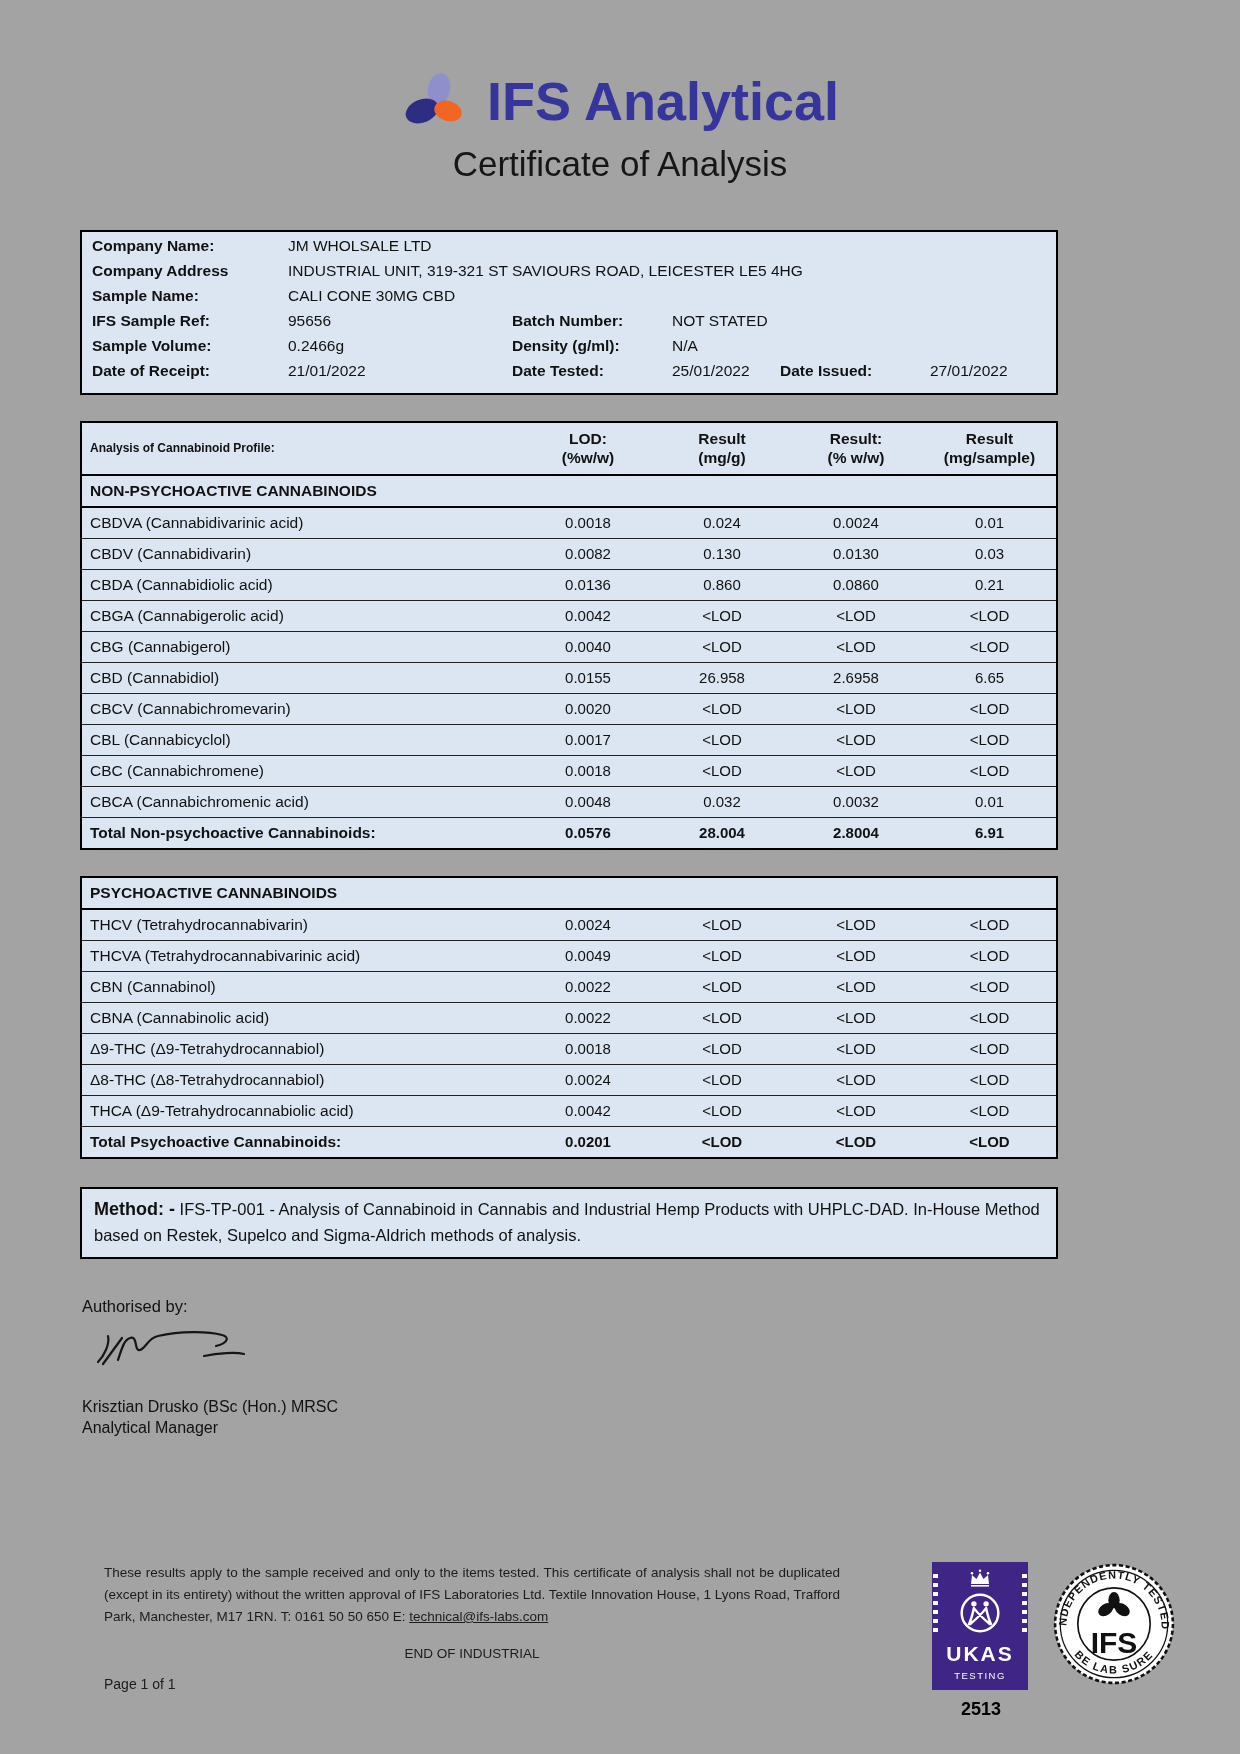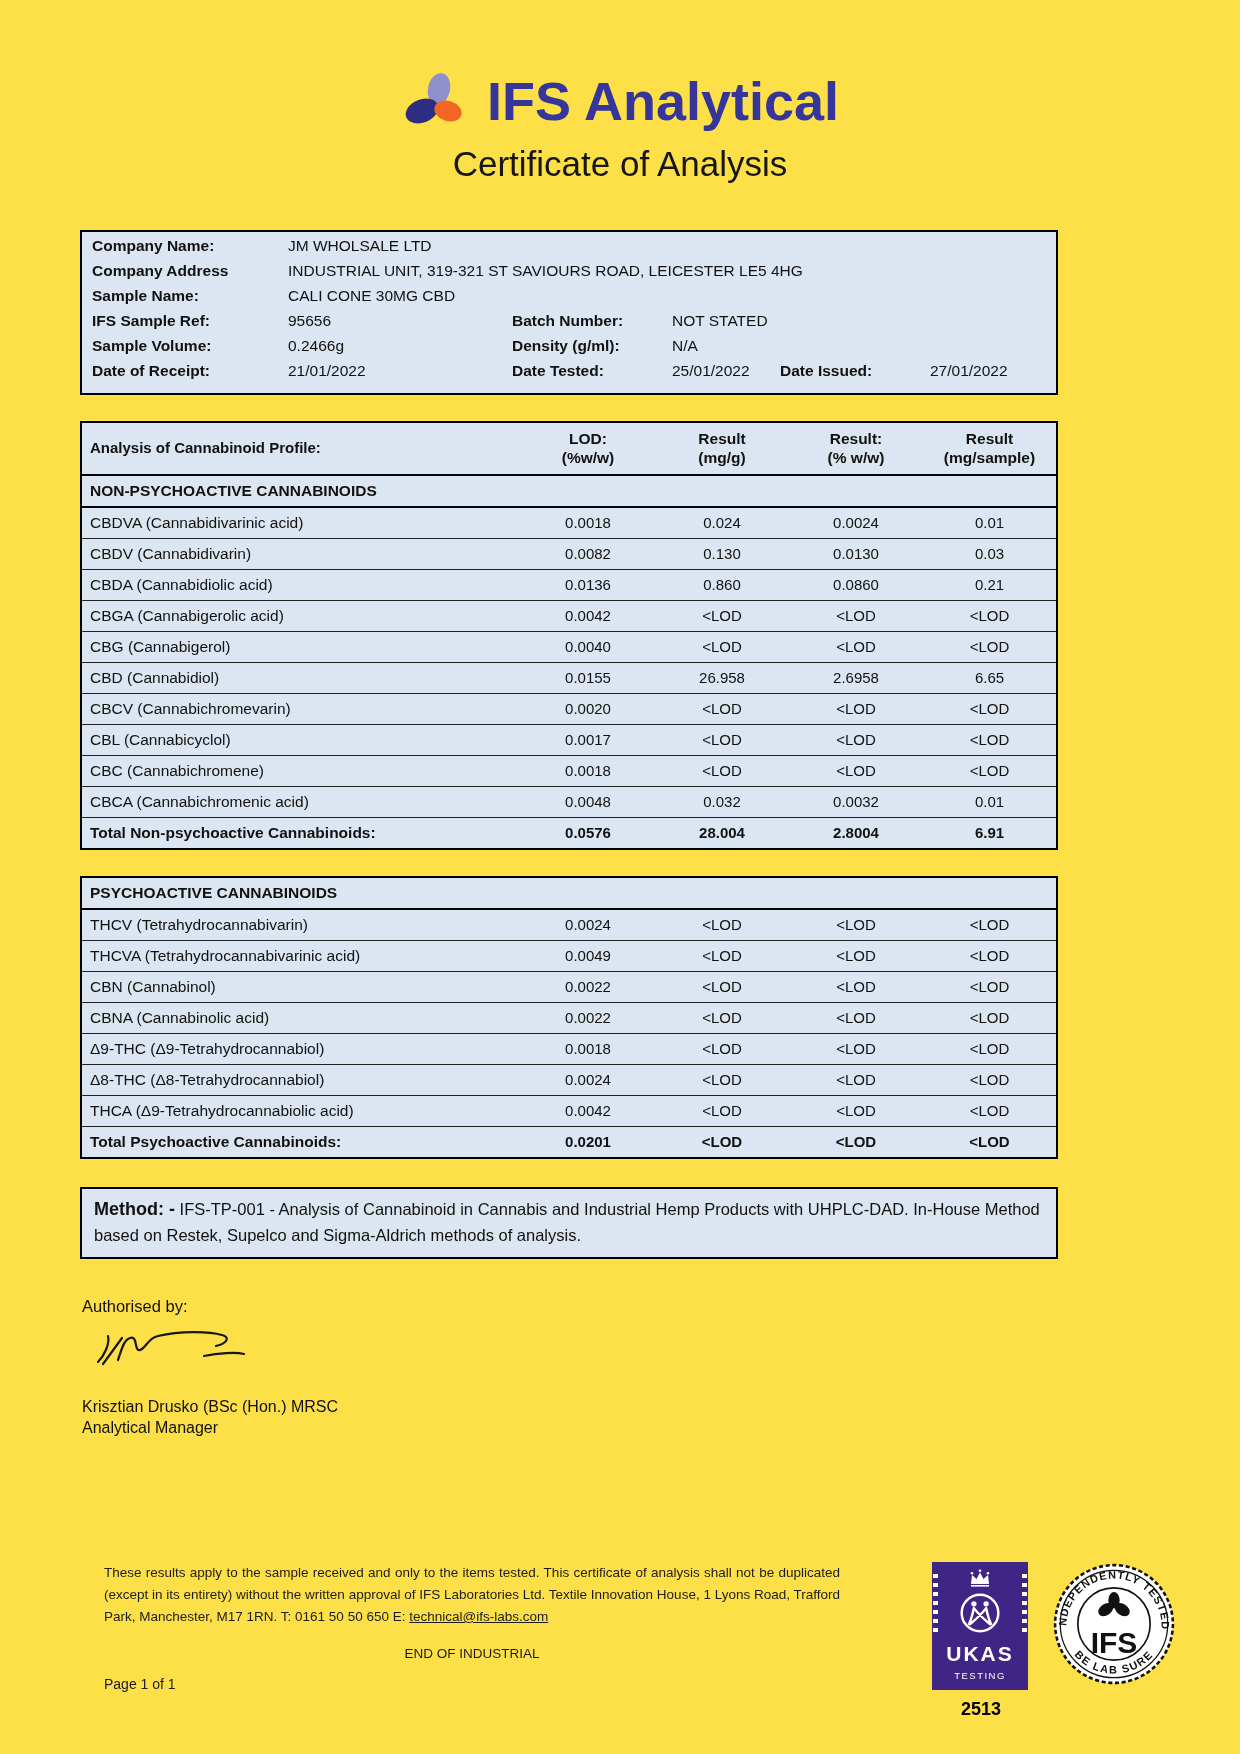--- a/index.html
+++ b/index.html
@@ -1,17 +1,17 @@
 <!DOCTYPE html>
 <html><head>
 <meta charset="utf-8">
 <style>
   html,body{margin:0;padding:0;background:#888;}
   .page{
-    width:1240px;height:1754px;background:#fde047;position:relative;
+    width:1240px;height:1754px;background:#a3a3a3;position:relative;
     font-family:"Liberation Sans", sans-serif;color:#111;overflow:hidden;margin:0 auto;
   }
   
   .brand-row{padding-top:68px;display:flex;justify-content:center;align-items:center;gap:14px;}
   .brand-text{font-size:54px;font-weight:bold;color:#35359b;letter-spacing:0px;}
   .doc-title{text-align:center;font-size:35px;font-weight:400;color:#161616;margin-top:10px;}
   
   .info-table{
     margin:46px 182px 0 80px;background:#dce6f2;border:2px solid #000;
     padding:5px 0 6px 0;
@@ -25,21 +25,21 @@
   .il3{width:150px;font-weight:bold;flex:none;}
   
   .results{
     border-collapse:collapse;width:978px;margin:26px 182px 0 80px;
     background:#dce6f2;border:2px solid #000;font-size:15.5px;table-layout:fixed;
   }
   .results col.c0{width:440px;}
   .results col.cn{width:134px;}
   .results th,.results td{padding:2px 8px;height:26px;vertical-align:middle;}
   .results thead th{border-bottom:2px solid #000;text-align:center;font-size:15.5px;line-height:1.25;padding-top:6px;padding-bottom:6px;}
-  .results thead th.name{text-align:left;font-size:15px;}
+  .results thead th.name{text-align:left;font-size:12px;}
   .results tr.section td{font-weight:bold;border-bottom:2px solid #000;font-size:15.5px;}
   .results tbody td{border-bottom:1px solid #222;}
   .results td.num{text-align:center;font-size:15px;}
   .results tr.total td{font-weight:bold;border-bottom:none;}
   
   .method-box{
     margin:28px 182px 0 80px;background:#dce6f2;border:2px solid #000;
     padding:7px 12px 9px 12px;font-size:16.5px;line-height:1.5;
   }
   .mlabel{font-weight:bold;font-size:18px;}

